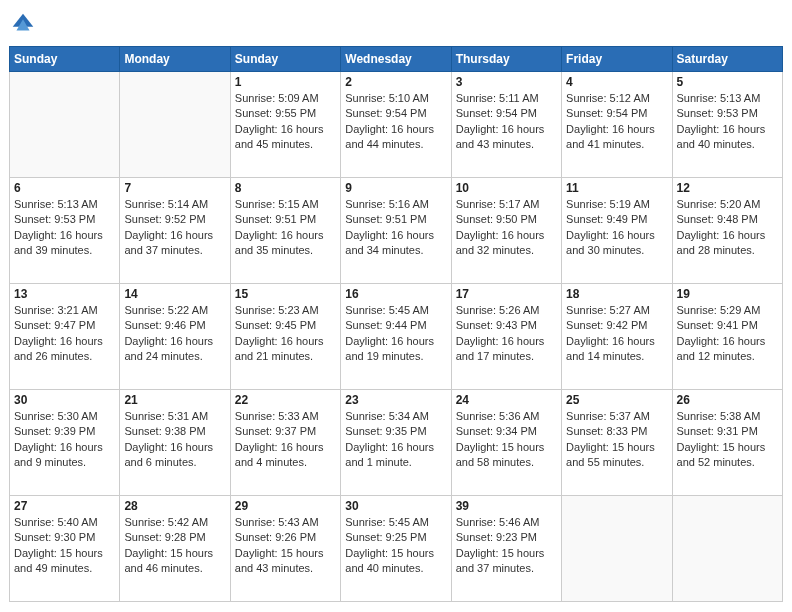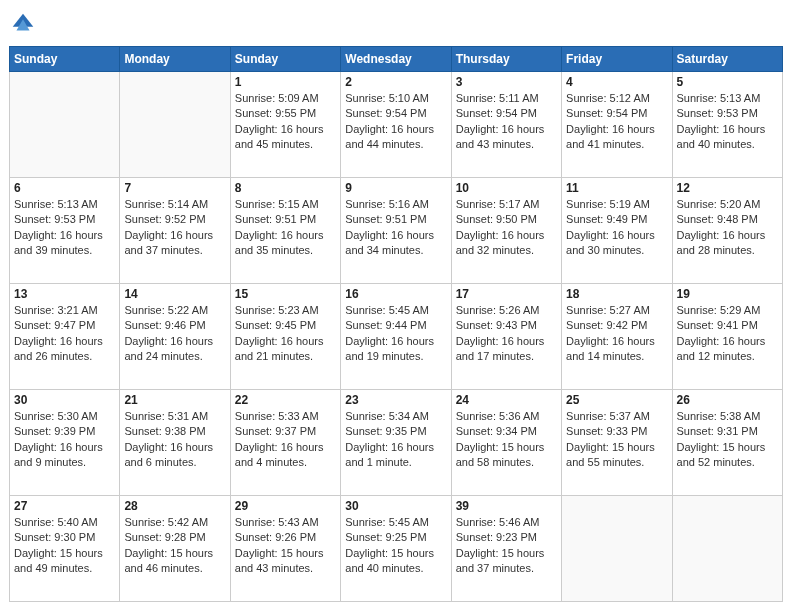--- a/index.html
+++ b/index.html
@@ -284,21 +284,21 @@
           </td>
           <td>
             <span class="day-number">24</span>
             <div class="day-info">Sunrise: 5:36 AM
 Sunset: 9:34 PM
 Daylight: 15 hours and 58 minutes.</div>
           </td>
           <td>
             <span class="day-number">25</span>
             <div class="day-info">Sunrise: 5:37 AM
-Sunset: 9:33 PM
+Sunset: 8:33 PM
 Daylight: 15 hours and 55 minutes.</div>
           </td>
           <td>
             <span class="day-number">26</span>
             <div class="day-info">Sunrise: 5:38 AM
 Sunset: 9:31 PM
 Daylight: 15 hours and 52 minutes.</div>
           </td>
         </tr>
         <tr>

